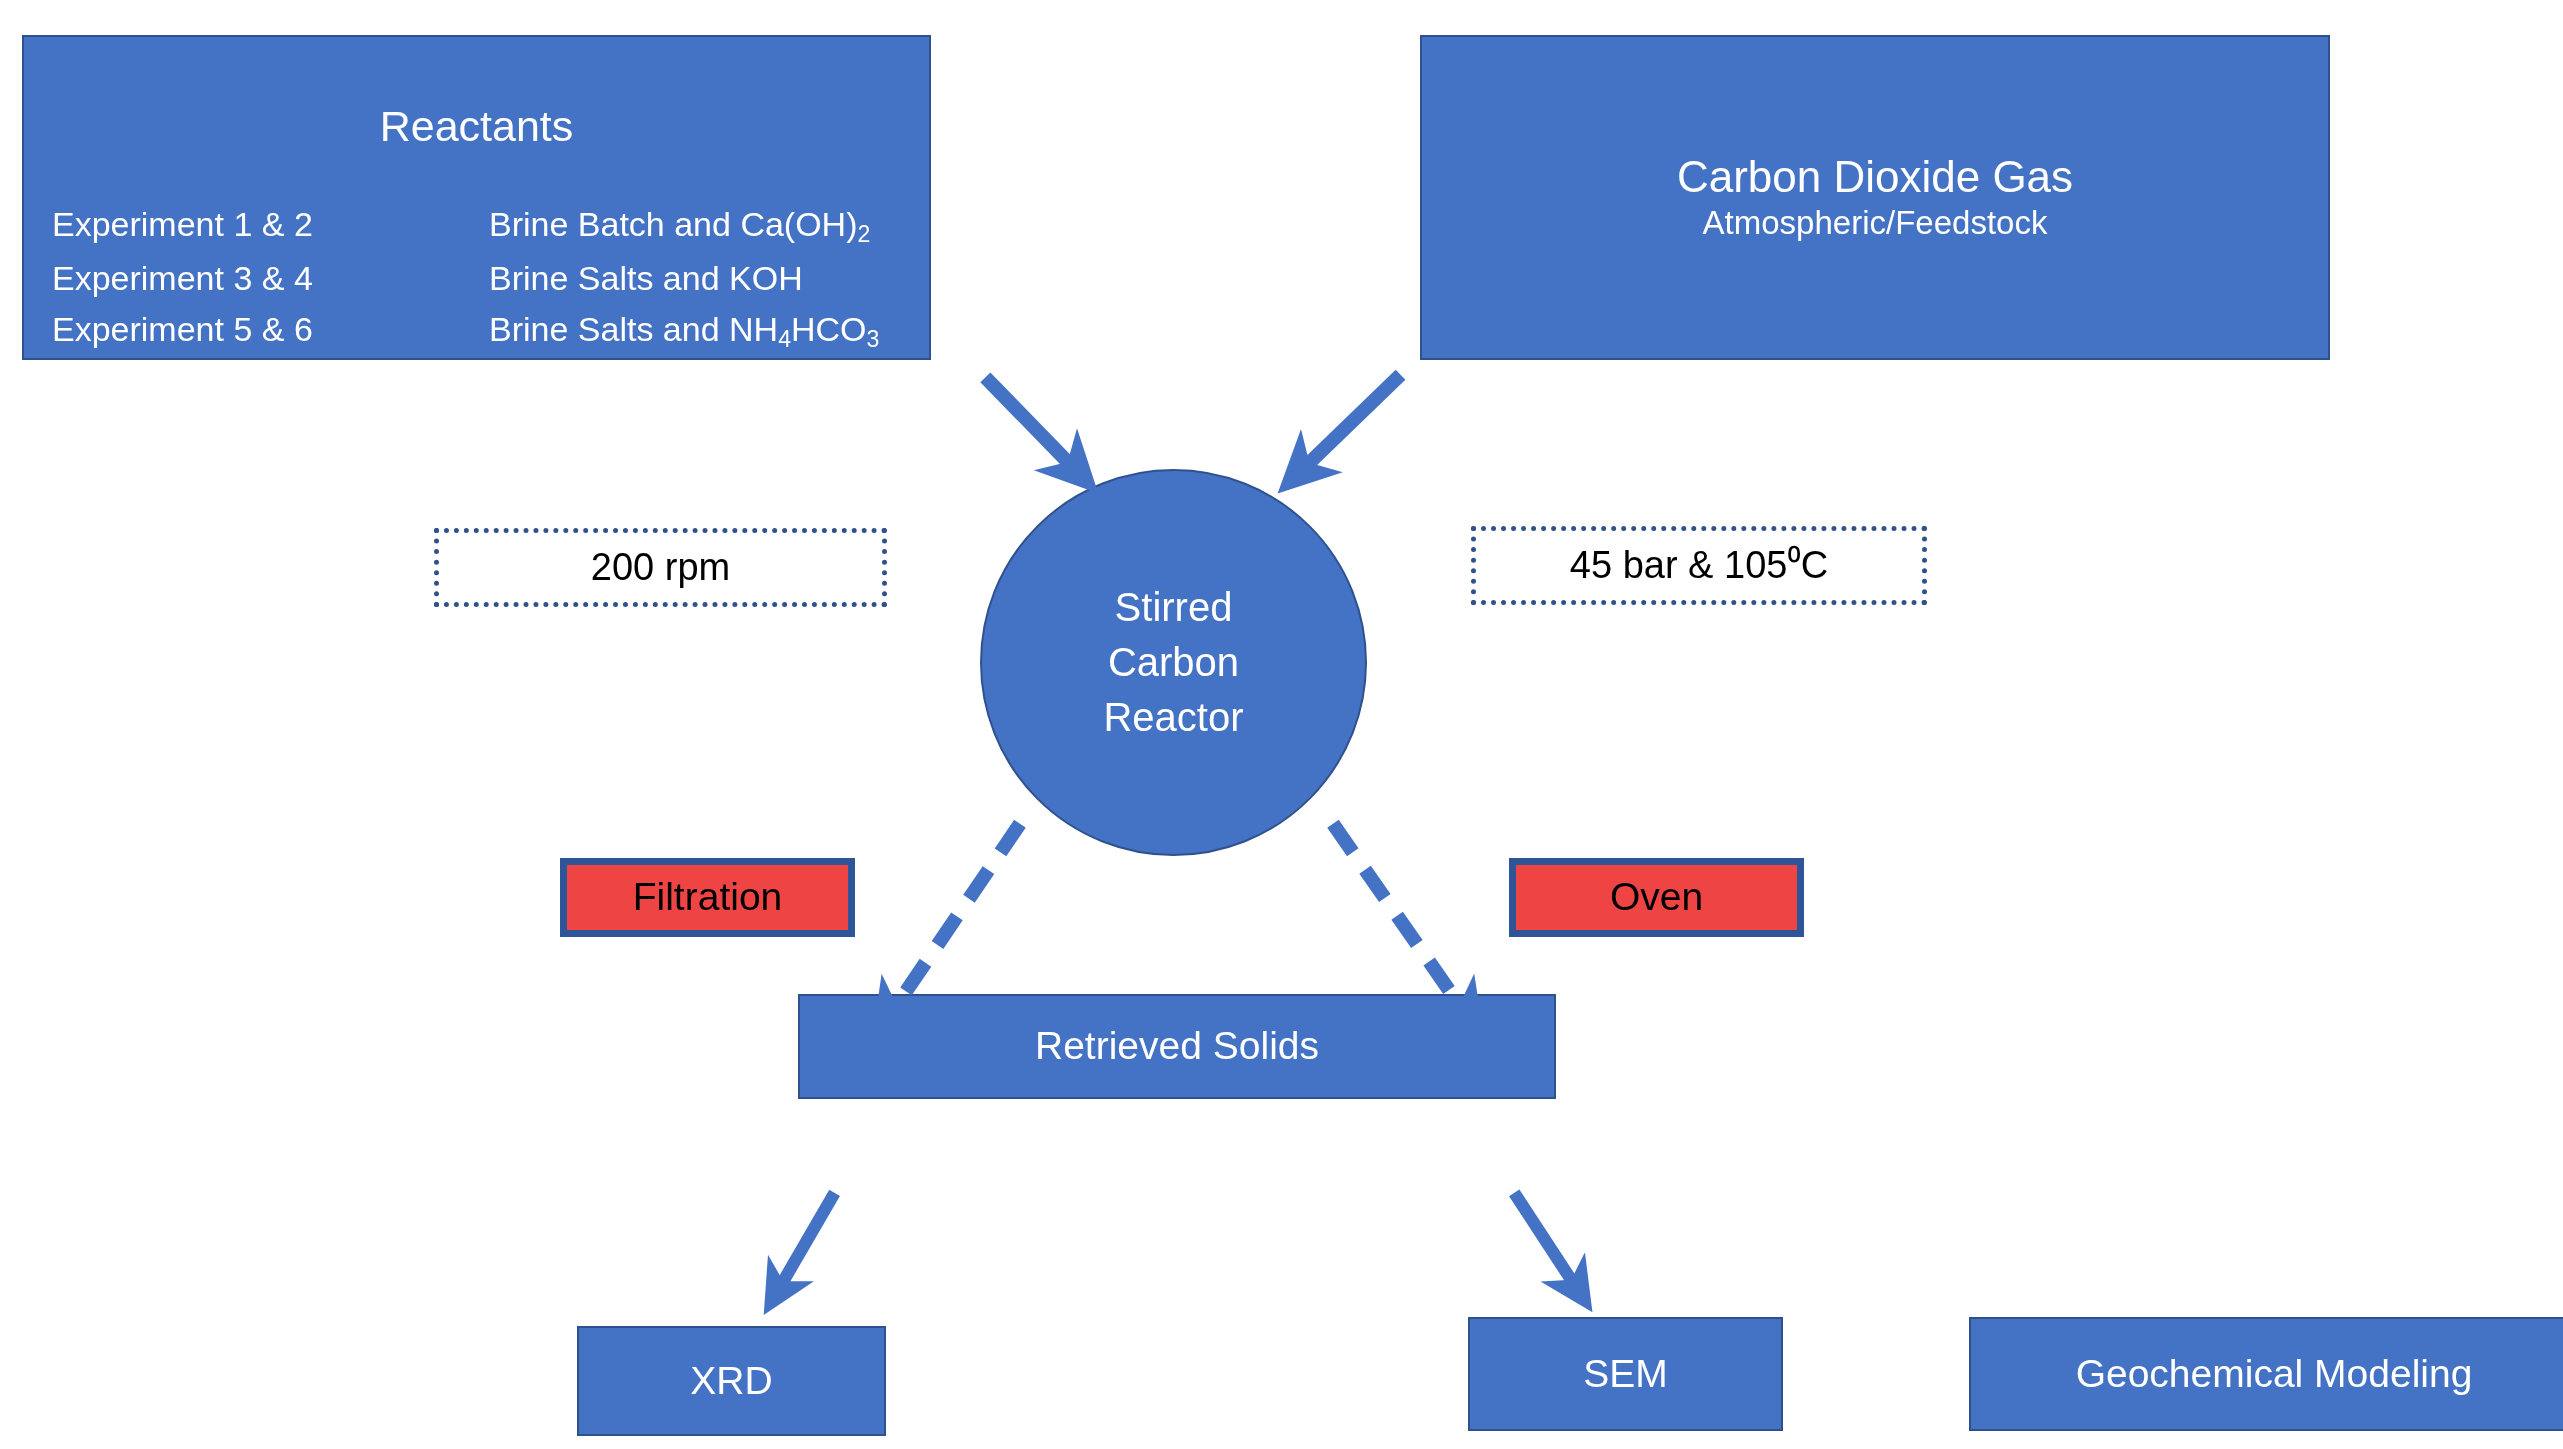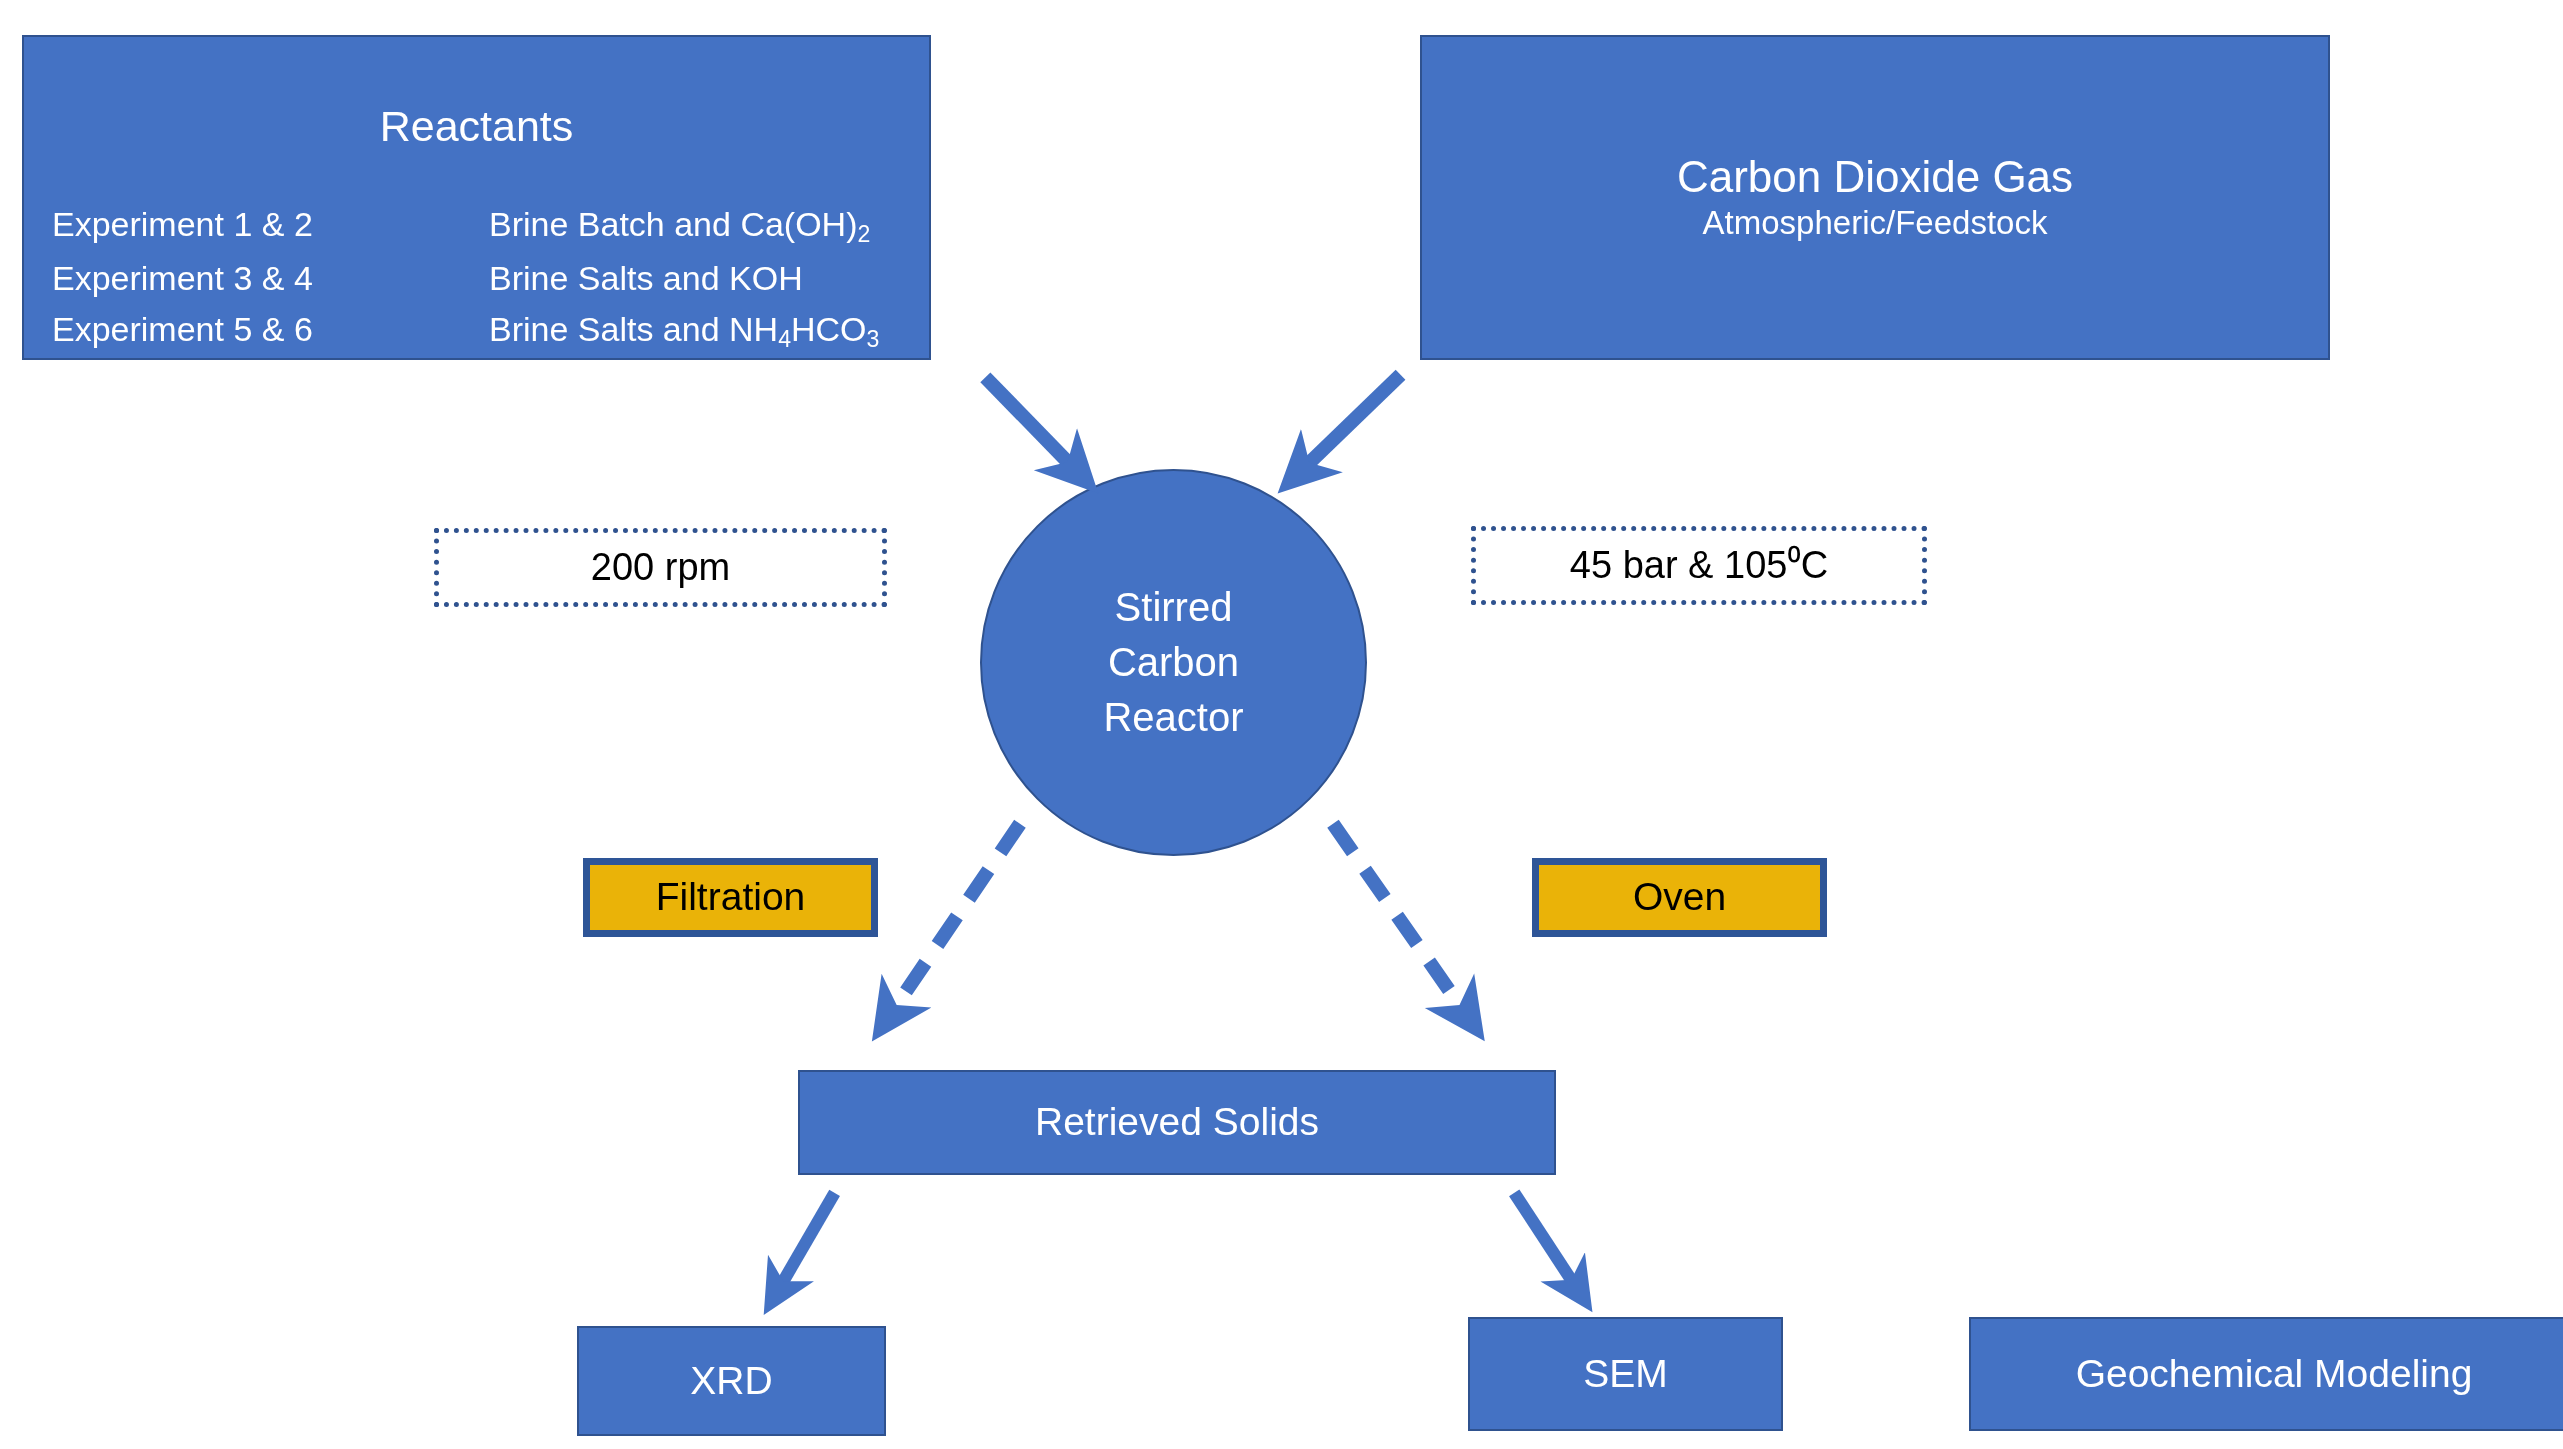--- a/index.html
+++ b/index.html
@@ -28,24 +28,23 @@
     text-align: center;
   }
   
   .blk {
     background: #4472C4;
     border: 2.5px solid #2F528F;
     color: #FFFFFF;
   }
   
   .wblk {
-    background: #eab308;
+    background: #ef4444;
     border: 7.4px solid #2E5597;
     color: #000000;
-    margin-left: 23px;
   }
   
   .dotblk {
     background: #FFFFFF;
     border: 5.8px dotted #2F528F;
     color: #000000;
   }
   
   .circle {
     border-radius: 50%;
@@ -137,21 +136,21 @@
   </div>
 
   <div class="node wblk" style="left:560px; top:858px; width:295px; height:79px;">
     <div class="wblk-label">Filtration</div>
   </div>
 
   <div class="node wblk" style="left:1509px; top:858px; width:295px; height:79px;">
     <div class="wblk-label">Oven</div>
   </div>
 
-  <div class="node blk" style="left:798px; top:1070px; width:758px; height:105px;">
+  <div class="node blk" style="left:798px; top:994px; width:758px; height:105px;">
     <div class="blk-label">Retrieved Solids</div>
   </div>
 
   <div class="node blk" style="left:577px; top:1326px; width:309px; height:110px;">
     <div class="blk-label">XRD</div>
   </div>
 
   <div class="node blk" style="left:1468px; top:1317px; width:315px; height:114px;">
     <div class="blk-label">SEM</div>
   </div>

